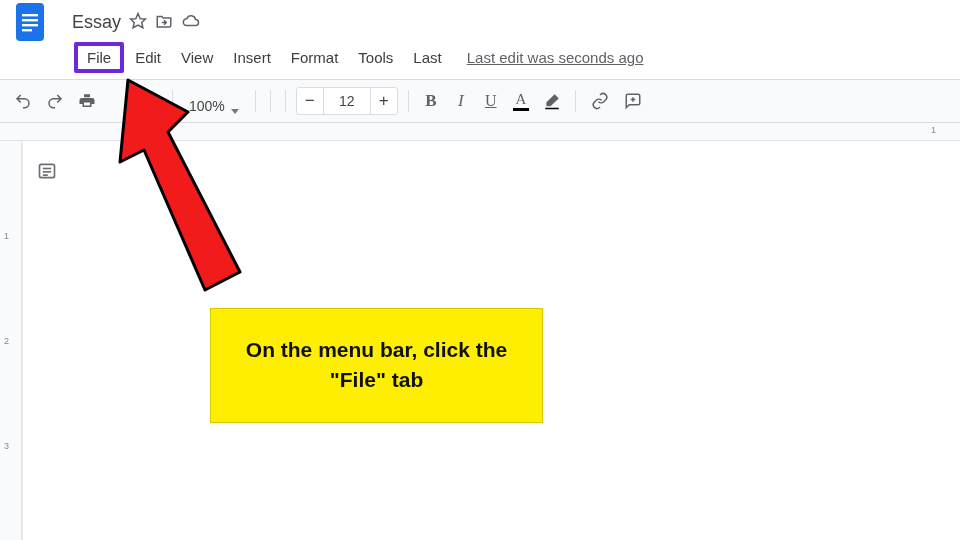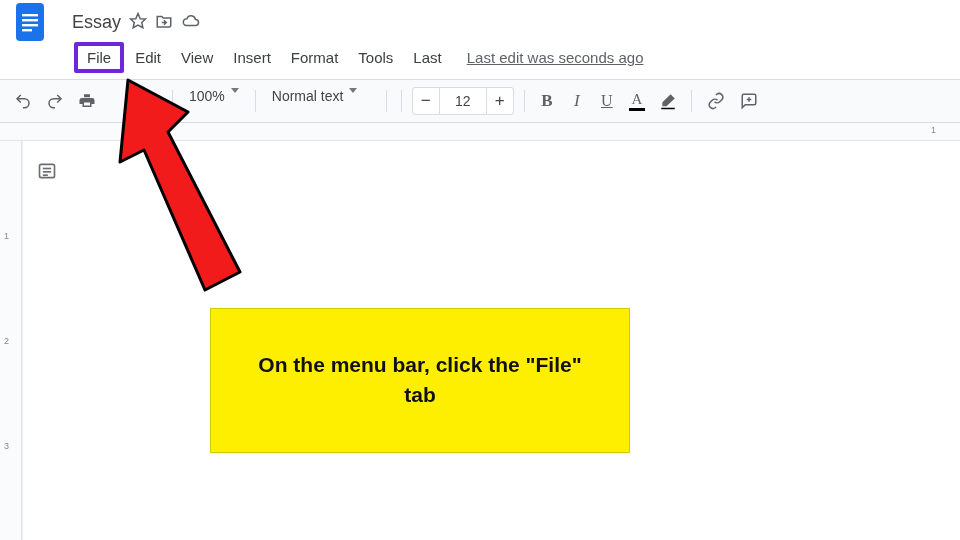--- a/index.html
+++ b/index.html
@@ -82,21 +82,21 @@
     justify-content: center;
     min-width: 24px;
     height: 26px;
     padding: 0 4px;
     color: #5f6368;
     cursor: pointer;
   }
   .tb-sep { width: 1px; height: 22px; background: #d9dce0; margin: 0 4px; }
   .tb-dd {
     display: inline-flex;
-    align-items: flex-start;
+    align-items: flex-end;
     gap: 6px;
     height: 26px;
     padding: 0 6px;
     color: #444;
     cursor: pointer;
   }
   .caret {
     width: 0; height: 0;
     border-left: 4px solid transparent;
     border-right: 4px solid transparent;
@@ -178,22 +178,22 @@
   .arrow {
     position: absolute;
     left: 110px;
     top: 72px;
     pointer-events: none;
   }
   .callout {
     position: absolute;
     left: 210px;
     top: 308px;
-    width: 420px;
-    padding: 41px 30px;
+    width: 333px;
+    padding: 26px 30px;
     background: #feef00;
     border: 1px solid #d6c900;
     text-align: center;
     font-weight: 700;
     font-size: 21px;
     color: #111;
     line-height: 1.45;
   }
 </style>
 </head>
@@ -266,24 +266,20 @@
     <svg width="18" height="18" viewBox="0 0 24 24" fill="#5f6368">
         <path d="M18 4V2H4v6h14V6h2v5H9v11h3V13h10V4z"></path>
       </svg>
   </span>
   <span class="tb-sep"></span>
   <span class="tb-dd">
     <span>100%</span>
     <span class="caret"></span>
   </span>
   <span class="tb-sep"></span>
-  <span class="tb-dd" style="min-width:110px">
-    <span>Normal text</span>
-    <span class="caret"></span>
-  </span>
   <span class="tb-sep"></span>
   <span class="tb-sep"></span>
   <span class="font-size-box">
     <span class="fs-btn">−</span>
     <span class="fs-val">12</span>
     <span class="fs-btn">+</span>
   </span>
   <span class="tb-sep"></span>
   <span class="tb-btn bold">B</span>
   <span class="tb-btn ital">I</span>

